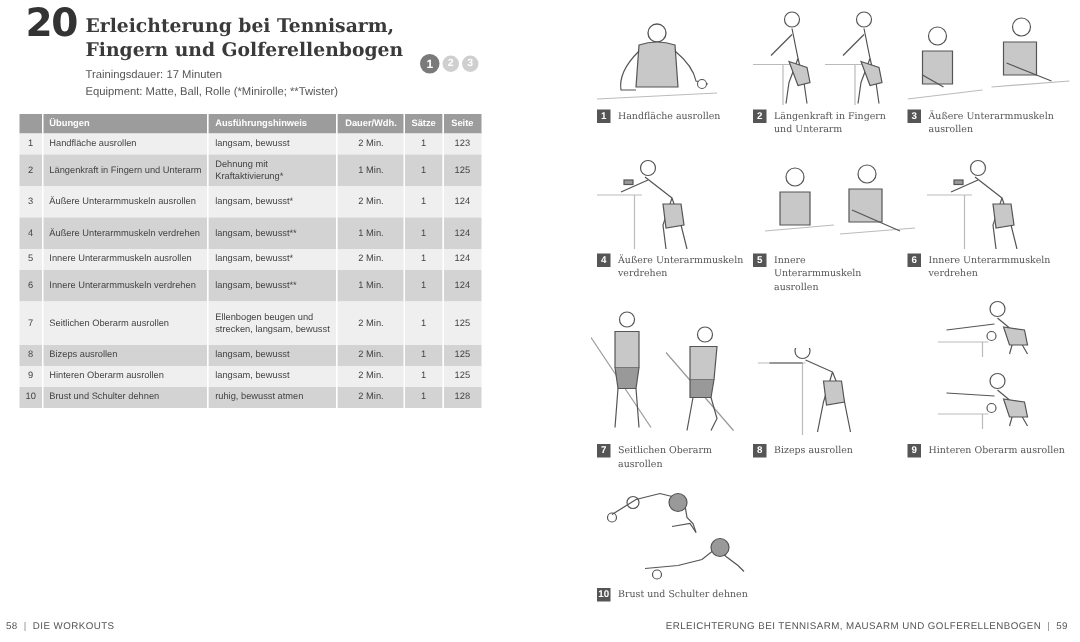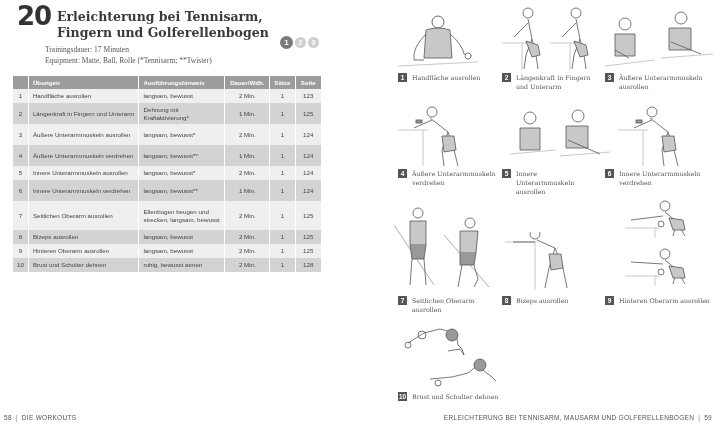--- a/index.html
+++ b/index.html
@@ -4,21 +4,21 @@
 <style>
   * { box-sizing: border-box; margin: 0; padding: 0; }
   html, body { width: 720px; height: 428px; background: #ffffff; overflow: hidden; }
   body { position: relative; font-family: "Liberation Sans", sans-serif; color: #333; }
 
   .page-left { position: absolute; left: 0; top: 0; width: 360px; height: 389px; }
   .page-right { position: absolute; left: 360px; top: 0; width: 360px; height: 428px; }
 
   .chapter-num { position: absolute; left: 17px; top: 1px; font-family: "DejaVu Sans", sans-serif; font-weight: bold; font-size: 26px; color: #333; letter-spacing: -1px; }
   .chapter-title { position: absolute; left: 57px; top: 9px; width: 240px; font-family: "DejaVu Serif", serif; font-weight: bold; font-size: 12.5px; line-height: 16px; color: #3a3a3a; }
-  .meta { position: absolute; left: 45px; top: 44px; font-size: 7.5px; line-height: 11px; color: #555; font-family: Liberation Serif, serif; }
+  .meta { position: absolute; left: 57px; top: 44px; font-size: 7.5px; line-height: 11px; color: #555; }
 
   .steps { position: absolute; left: 280px; top: 37px; display: flex; gap: 2px; }
   .step-dot { width: 11px; height: 11px; border-radius: 50%; background: #cfcfcf; color: #fff; font-size: 7px; font-weight: bold; text-align: center; line-height: 11px; }
   .step-dot.active { background: #7a7a7a; width: 13px; height: 13px; line-height: 13px; font-size: 8px; margin-top: -1px; }
 
   table.plan { position: absolute; left: 13px; top: 76px; width: 308px; border-collapse: collapse; font-size: 6.2px; color: #444; }
   table.plan th { background: #9c9c9c; color: #fff; font-weight: bold; height: 13px; text-align: left; padding: 0 4px; border-right: 1px solid #fff; }
   table.plan th.c { text-align: center; }
   table.plan td { padding: 1px 4px; border-right: 1px solid #fff; vertical-align: middle; line-height: 8px; }
   table.plan td.c { text-align: center; }
@@ -41,21 +41,21 @@
 <body>
 
 <div class="page-left">
   <div class="chapter-num">20</div>
   <div class="chapter-title">
     <div>Erleichterung bei Tennisarm,</div>
     <div>Fingern und Golferellenbogen</div>
   </div>
   <div class="meta">
     <div>Trainingsdauer: 17 Minuten</div>
-    <div>Equipment: Matte, Ball, Rolle (*Tennisarm; **Twister)</div>
+    <div>Equipment: Matte, Ball, Rolle (*Minirolle; **Twister)</div>
   </div>
 
   <div class="steps">
     <div class="step-dot active">1</div>
     <div class="step-dot">2</div>
     <div class="step-dot">3</div>
   </div>
 
   <table class="plan">
     <colgroup>

